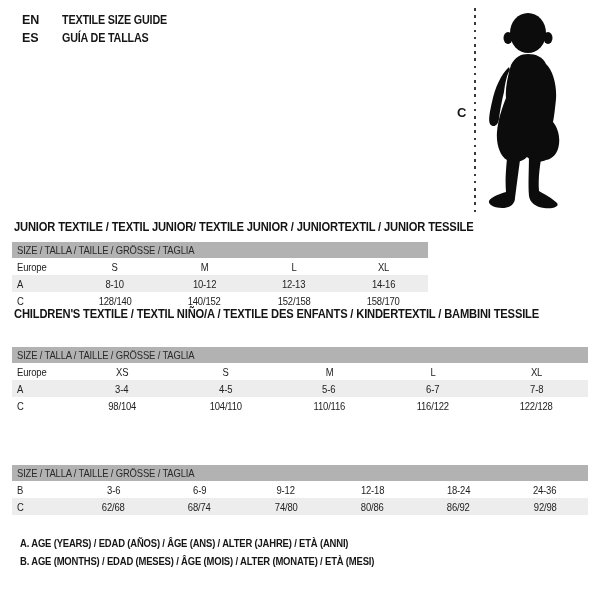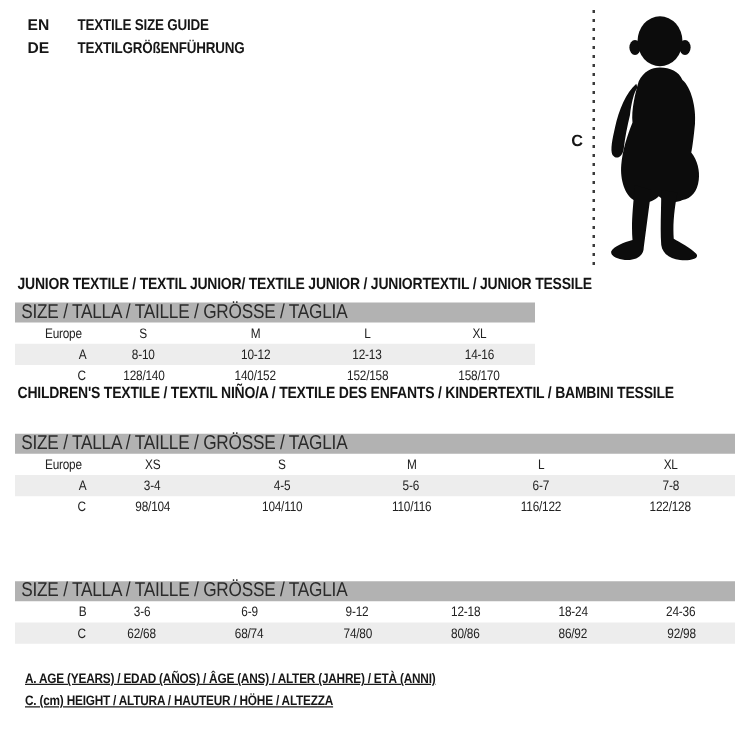--- a/index.html
+++ b/index.html
@@ -28,43 +28,43 @@
     background:repeating-linear-gradient(to bottom,#3a3a3a 0 2.6px,transparent 2.6px 7.2px);
   }
   .c-label { position:absolute; left:457px; top:105px; font-weight:bold; font-size:13px; color:#161616; }
   .baby-svg { position:absolute; left:482px; top:10px; width:86px; height:200px; }
 
   
   .sec-title { position:absolute; left:14px; font-weight:bold; font-size:13px; color:#141414; line-height:16px; }
 
   
   .size-table { position:absolute; left:12px; }
-  .t-band { height:16px; background:#b2b2b2; display:flex; align-items:center; padding-left:5px; font-size:16px; color:#2a2a2a; }
+  .t-band { height:16px; background:#b2b2b2; display:flex; align-items:center; padding-left:5px; font-size:11px; color:#2a2a2a; }
   .t-row { height:17px; display:flex; align-items:center; font-size:11px; color:#222; }
   .t-row.alt { background:#ededed; }
-  .tc.label { width:58px; padding-left:5px; text-align:right; }
+  .tc.label { width:58px; padding-left:5px; text-align:left; }
   .tc.val { flex:1; text-align:center; }
 
   
-  .footnotes { position:absolute; left:20px; top:534px;text-decoration:underline; }
+  .footnotes { position:absolute; left:20px; top:534px; }
   .footnote { height:18px; display:flex; align-items:center; font-weight:bold; font-size:11px; color:#161616; }
 </style>
 </head>
 <body>
 
 <div class="canvas">
 
   <div class="lang-block">
     <div class="lang-row">
       <span class="lang-code">EN</span>
       <span class="cond">TEXTILE SIZE GUIDE</span>
     </div>
     <div class="lang-row">
-      <span class="lang-code">DE</span>
-      <span class="cond">TEXTILGRÖßENFÜHRUNG</span>
+      <span class="lang-code">ES</span>
+      <span class="cond">GUÍA DE TALLAS</span>
     </div>
   </div>
 
   <div class="dotted-line"></div>
   <div class="c-label">C</div>
   <svg class="baby-svg" viewBox="0 0 86 200" xmlns="http://www.w3.org/2000/svg">
     <g fill="#0c0c0c">
 
       <ellipse cx="26" cy="28" rx="4.5" ry="6"></ellipse>
       <ellipse cx="66" cy="28" rx="4.5" ry="6"></ellipse>
@@ -172,17 +172,17 @@
           <div class="tc val"><span class="cond center">92/98</span></div>
         </div>
       </div>
   </div>
 
   <div class="footnotes">
     <div class="footnote">
       <span class="cond">A. AGE (YEARS) / EDAD (AÑOS) / ÂGE (ANS) / ALTER (JAHRE) / ETÀ (ANNI)</span>
     </div>
     <div class="footnote">
-      <span class="cond">C. (cm) HEIGHT / ALTURA / HAUTEUR / HÖHE / ALTEZZA</span>
+      <span class="cond">B. AGE (MONTHS) / EDAD (MESES) / ÂGE (MOIS) / ALTER (MONATE) / ETÀ (MESI)</span>
     </div>
   </div>
 
 </div>
 
 </body></html>

